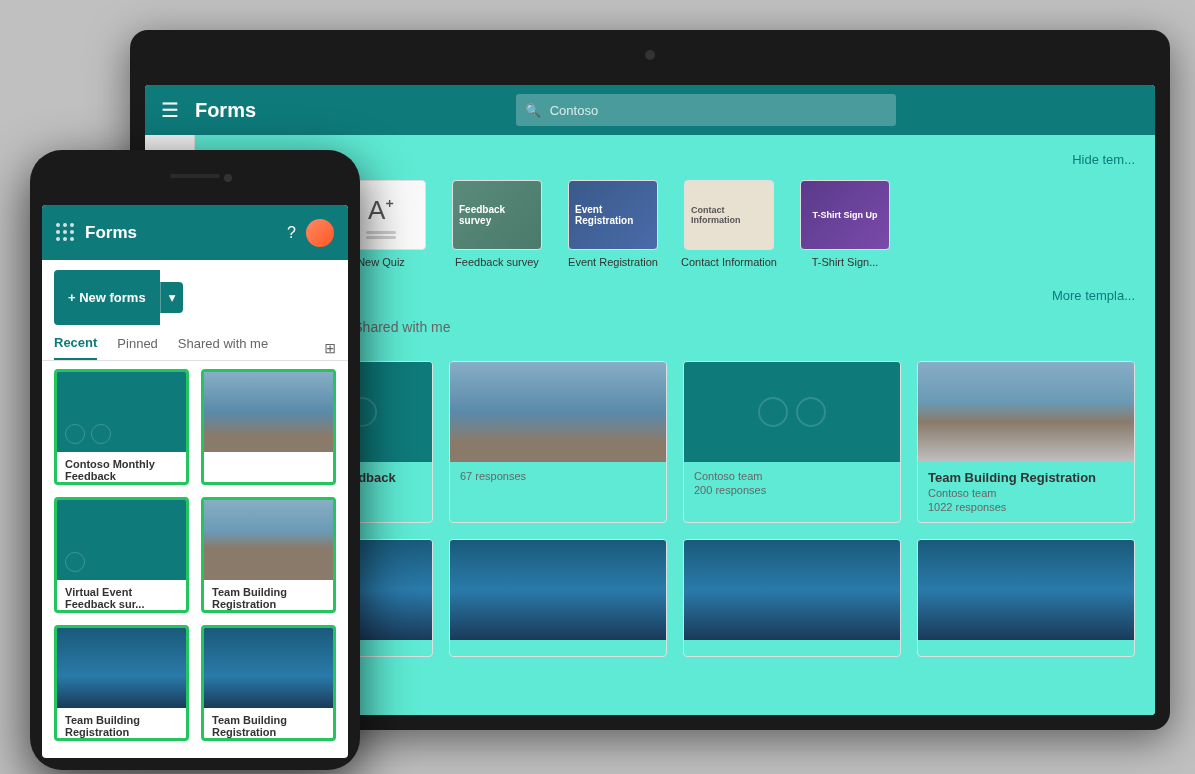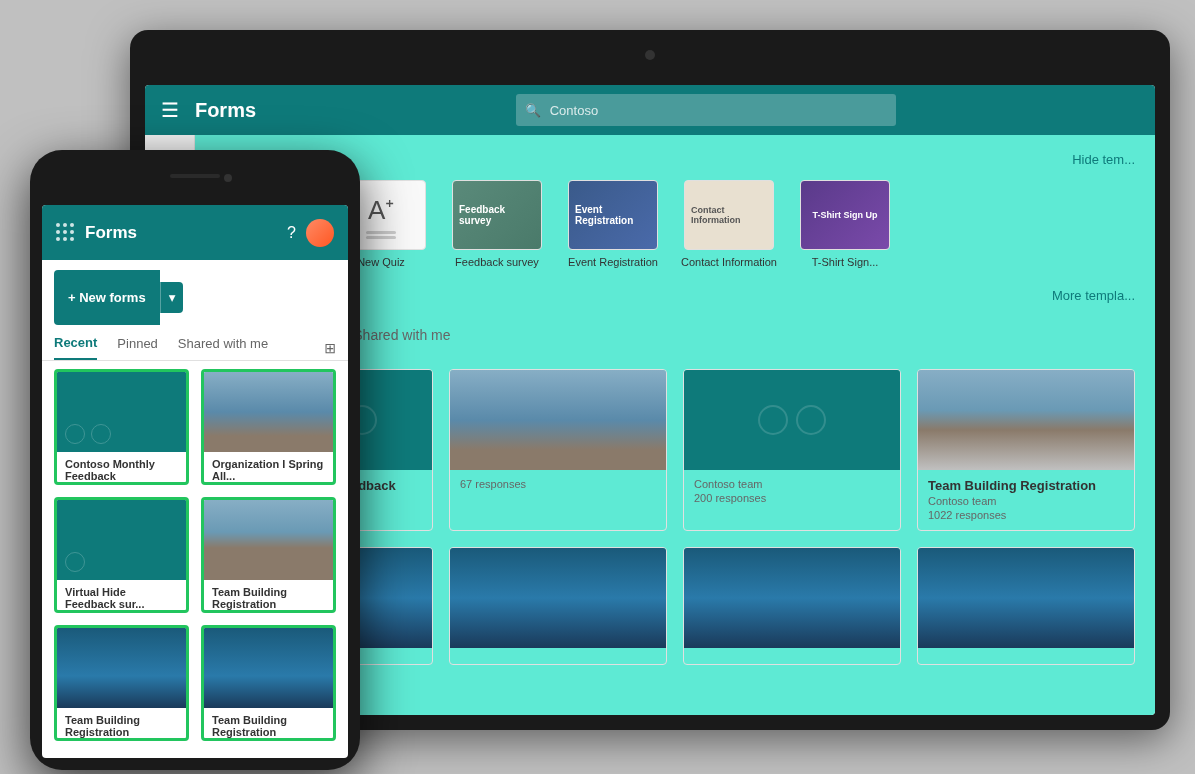--- a/index.html
+++ b/index.html
@@ -191,21 +191,21 @@
       background: linear-gradient(135deg, #5a3a8a 0%, #7a4aaa 100%);
       text-align: center;
     }
 
     
     .more-templates {
       color: #0e7a7a;
       font-size: 13px;
       cursor: pointer;
       text-align: right;
-      margin-bottom: 24px;
+      margin-bottom: 16px;
     }
 
     
     .recent-tabs {
       display: flex;
       gap: 24px;
       margin-bottom: 16px;
       border-bottom: 1px solid #e0e0e0;
     }
     .recent-tab {
@@ -722,37 +722,30 @@
           <div class="phone-form-title">Contoso Monthly Feedback</div>
           <div class="phone-form-responses">
             <span class="phone-form-resp-text">29 responses</span>
             <span class="phone-form-more">⋯</span>
           </div>
         </div>
       </div>
 
       <div class="phone-form-card">
         <div class="phone-form-thumb arch"></div>
-        <div class="phone-form-info">
-          <div class="phone-form-title">Organization I Spring All...</div>
-          <div class="phone-form-responses">
-            <span class="phone-form-resp-text">67 responses</span>
-            <span class="phone-form-more">⋯</span>
-          </div>
-        </div>
       </div>
 
       <div class="phone-form-card">
         <div class="phone-form-thumb teal">
           <div class="teal-overlay-icons">
               <div class="t-icon"></div>
             </div>
         </div>
         <div class="phone-form-info">
-          <div class="phone-form-title">Virtual Hide Feedback sur...</div>
+          <div class="phone-form-title">Virtual Event Feedback sur...</div>
           <div class="phone-form-team">Contoso team</div>
 
         </div>
       </div>
 
       <div class="phone-form-card">
         <div class="phone-form-thumb mtn"></div>
         <div class="phone-form-info">
           <div class="phone-form-title">Team Building Registration</div>
           <div class="phone-form-team">Contoso team</div>

